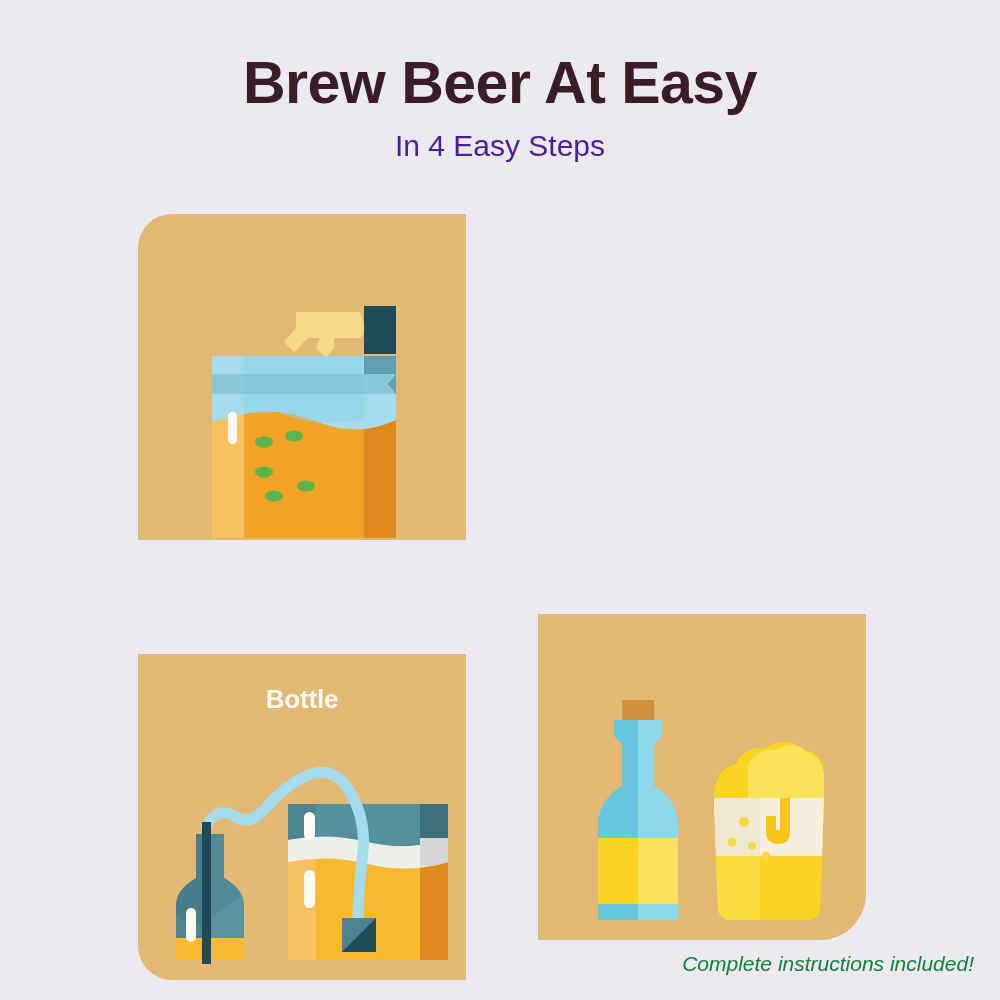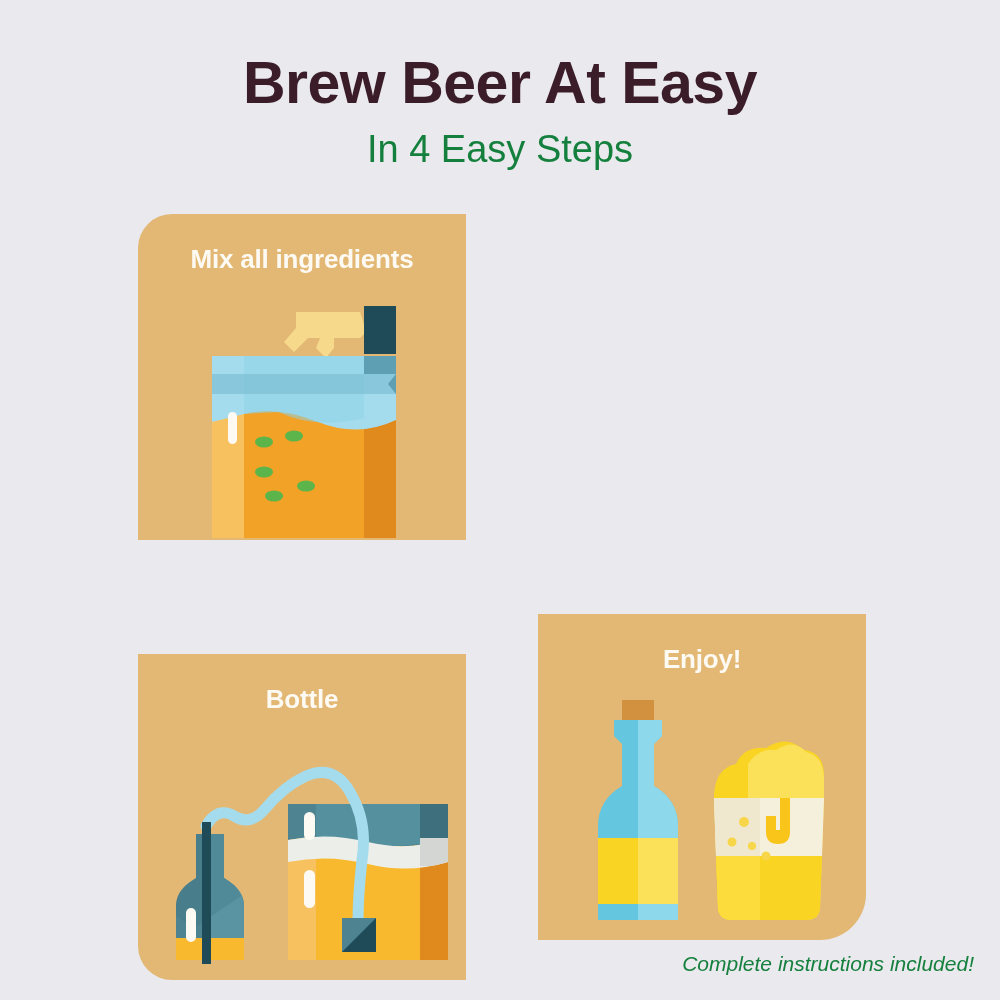--- a/index.html
+++ b/index.html
@@ -32,23 +32,23 @@
   .title {
     font-size: 59px;
     font-weight: bold;
     color: #3b1c29;
     letter-spacing: -0.5px;
     line-height: 1.06;
     margin: 0;
     font-family: "Liberation Sans", sans-serif;
   }
   .subtitle {
-    font-size: 38px;
+    font-size: 30px;
     font-weight: normal;
-    color: #15803d;
+    color: #4c1d95;
     line-height: 1.1;
     margin: 14px 0 0 0;
     font-family: "Liberation Sans", sans-serif;
   }
 
   
   .grid {
     position: absolute;
     left: 138px;
     top: 214px;
@@ -106,21 +106,20 @@
 <div class="poster">
 
   <div class="header">
     <h1 class="title">Brew Beer At Easy</h1>
     <h2 class="subtitle">In 4 Easy Steps</h2>
   </div>
 
   <div class="grid">
 
     <div class="card card-1">
-      <div class="card-title">Mix all ingredients</div>
       <div class="art">
         <svg viewBox="0 0 328 250" xmlns="http://www.w3.org/2000/svg">
 
           <g>
             <path d="M158 22 L222 22 L228 42 L222 48 L196 48 L196 58 L188 68 L178 58 L182 48 L170 48 L156 62 L146 52 L158 38 Z" fill="#f6d98a"></path>
             <path d="M158 22 L222 22 L228 42 L196 42 L196 30 Z" fill="#f6d98a"></path>
           </g>
 
           <rect x="226" y="16" width="32" height="48" fill="#1f4a57"></rect>
 
@@ -203,21 +202,20 @@
 
           <g>
             <rect x="204" y="188" width="34" height="34" fill="#4e8391"></rect>
             <path d="M238 188 L238 222 L204 222 Z" fill="#1f4a57"></path>
           </g>
         </svg>
       </div>
     </div>
 
     <div class="card card-4">
-      <div class="card-title">Enjoy!</div>
       <div class="art">
         <svg viewBox="0 0 328 250" xmlns="http://www.w3.org/2000/svg">
 
           <g>
 
             <path d="M84 10 L116 10 L116 30 L84 30 Z" fill="#d2913f"></path>
             <path d="M84 10 L116 10 L116 22 L104 30 L96 22 L84 30 Z" fill="#d2913f"></path>
 
             <path d="M76 30 L124 30 L124 46 L116 54 L116 96 Q140 110 140 136 L140 230 L60 230 L60 136 Q60 110 84 96 L84 54 L76 46 Z" fill="#65c6e0"></path>
 

